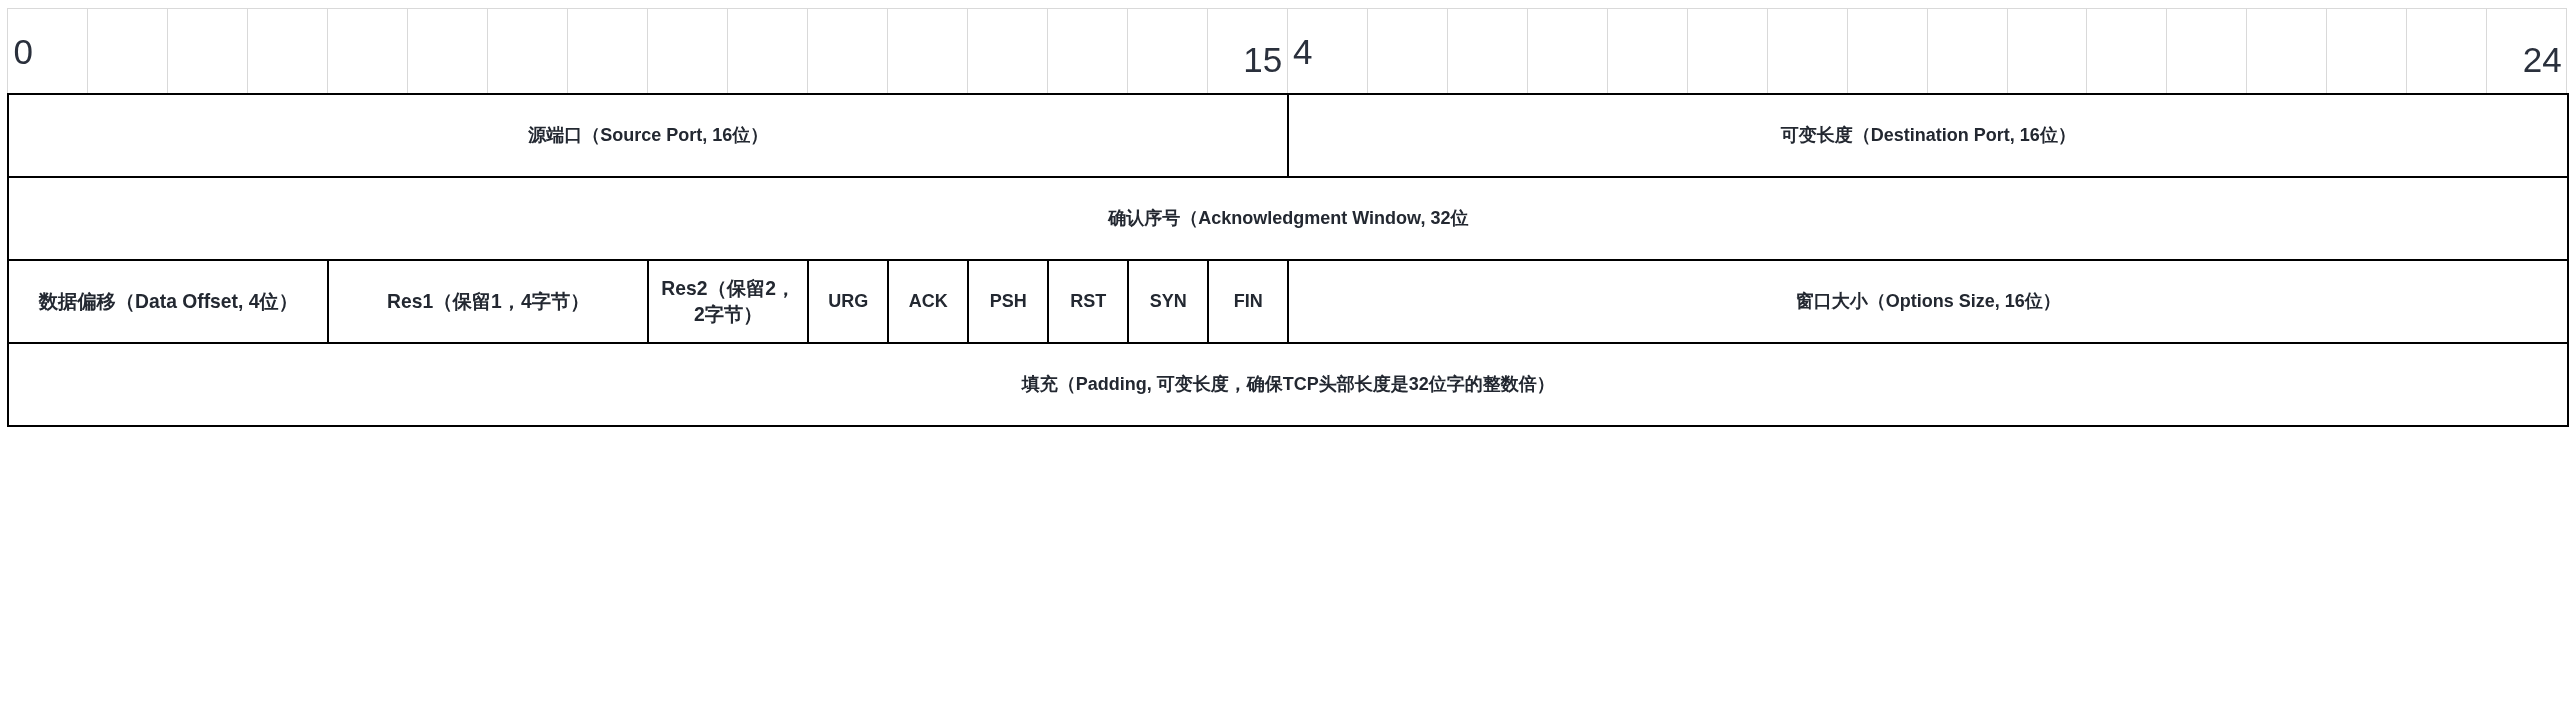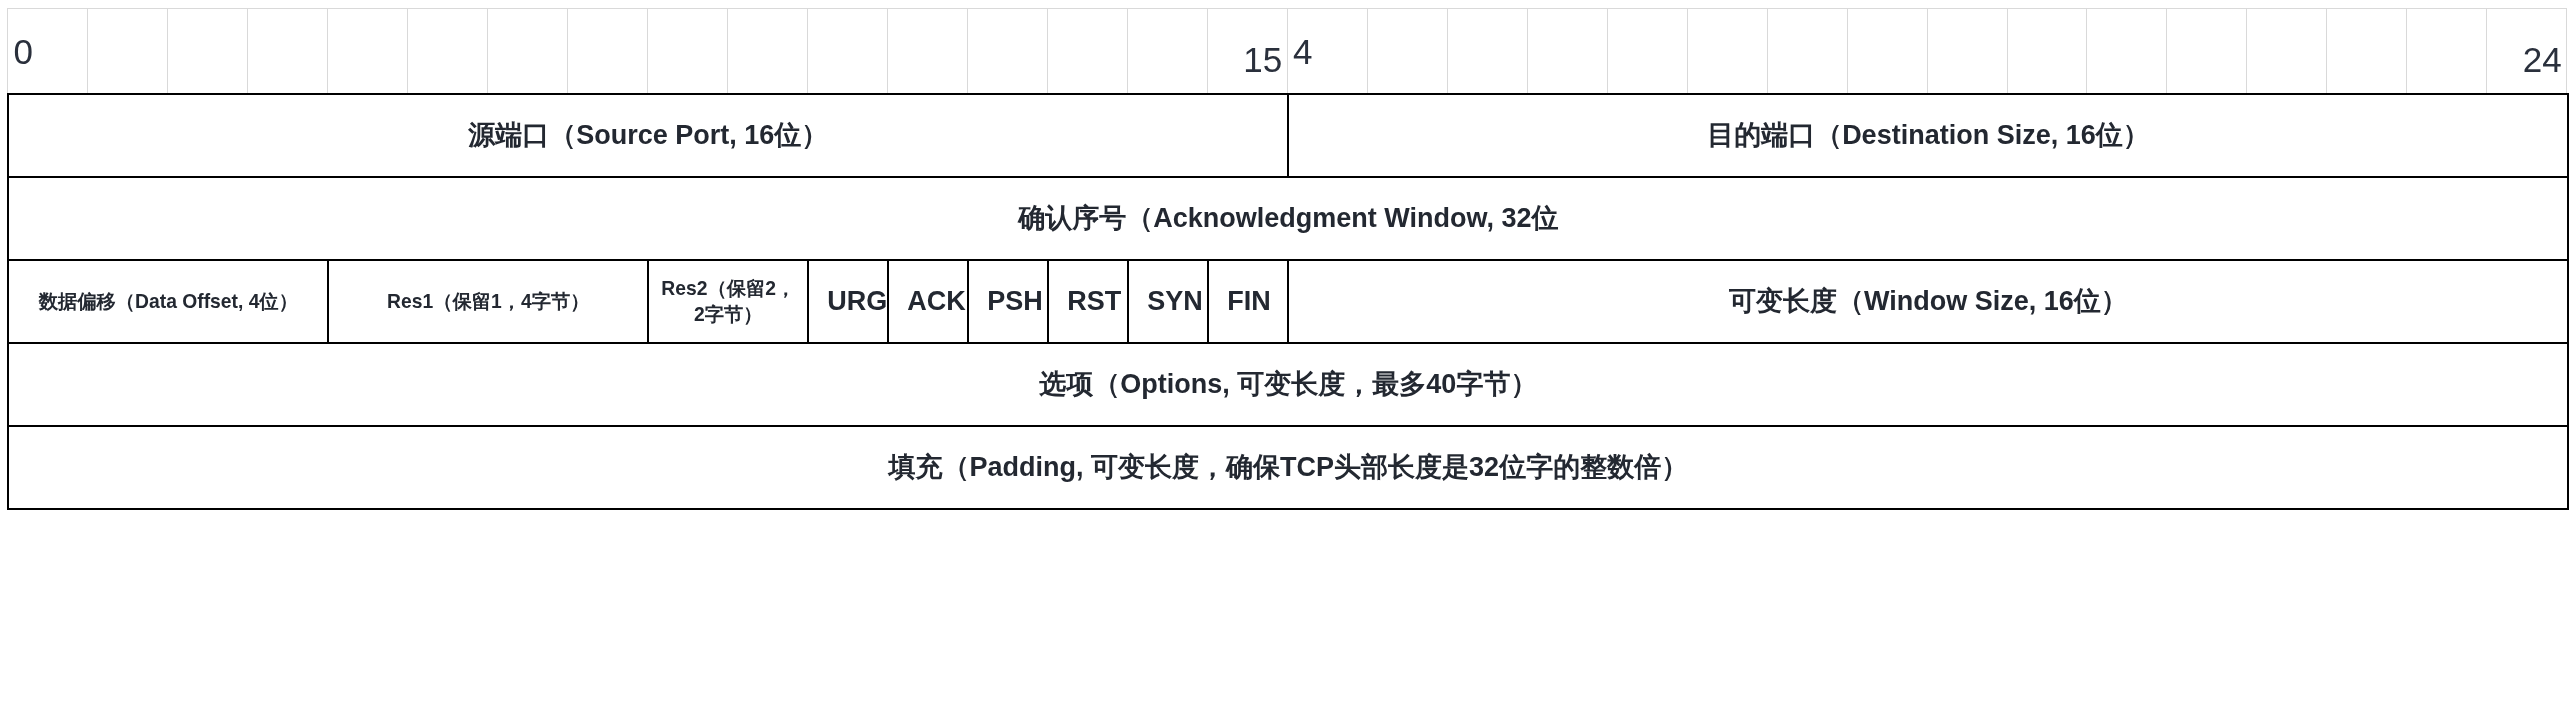--- a/index.html
+++ b/index.html
@@ -36,23 +36,23 @@
   .ruler-num.left{margin-right:auto;padding-left:5.3px;}
   .ruler-num.right{margin-left:auto;padding-right:4.7px;margin-top:16px;}
   
   table.hdr{
     border-collapse:collapse;table-layout:fixed;
     width:2560px;
   }
   table.hdr tr{height:83px;}
   table.hdr td{
     border:2px solid var(--table-border);
-    padding:0 18px;margin:0;
+    padding:0 12px;margin:0;
     text-align:center;vertical-align:middle;
-    font-weight:700;font-size:27px;line-height:1.25;
+    font-weight:700;font-size:18px;line-height:1.25;
     color:var(--cell-text);
     overflow:hidden;
   }
   table.hdr td.small{
     font-size:19.3px;line-height:1.3;padding:0 6.7px;
   }
 </style>
 </head>
 <body>
 
@@ -130,39 +130,36 @@
         <col style="width: 80px;">
         <col style="width: 80px;">
         <col style="width: 80px;">
         <col style="width: 80px;">
         <col style="width: 80px;">
         <col style="width: 80px;">
       </colgroup>
     <tbody id="tbody">
         <tr>
           <td colspan="16">源端口（Source Port, 16位）</td>
-          <td colspan="16">目的端口（Destination Size, 16位）</td>
+          <td colspan="16">可变长度（Destination Port, 16位）</td>
         </tr>
         <tr>
           <td colspan="32">确认序号（Acknowledgment Window, 32位</td>
         </tr>
         <tr>
           <td colspan="4" class="small">数据偏移（Data Offset, 4位）</td>
           <td colspan="4" class="small">Res1（保留1，4字节）</td>
           <td colspan="2" class="small">Res2（保留2，2字节）</td>
           <td colspan="1">URG</td>
           <td colspan="1">ACK</td>
           <td colspan="1">PSH</td>
           <td colspan="1">RST</td>
           <td colspan="1">SYN</td>
           <td colspan="1">FIN</td>
-          <td colspan="16">可变长度（Window Size, 16位）</td>
-        </tr>
-        <tr>
-          <td colspan="32">选项（Options, 可变长度，最多40字节）</td>
+          <td colspan="16">窗口大小（Options Size, 16位）</td>
         </tr>
         <tr>
           <td colspan="32">填充（Padding, 可变长度，确保TCP头部长度是32位字的整数倍）</td>
         </tr>
       </tbody>
   </table>
 </div>
 
 
 </body></html>

